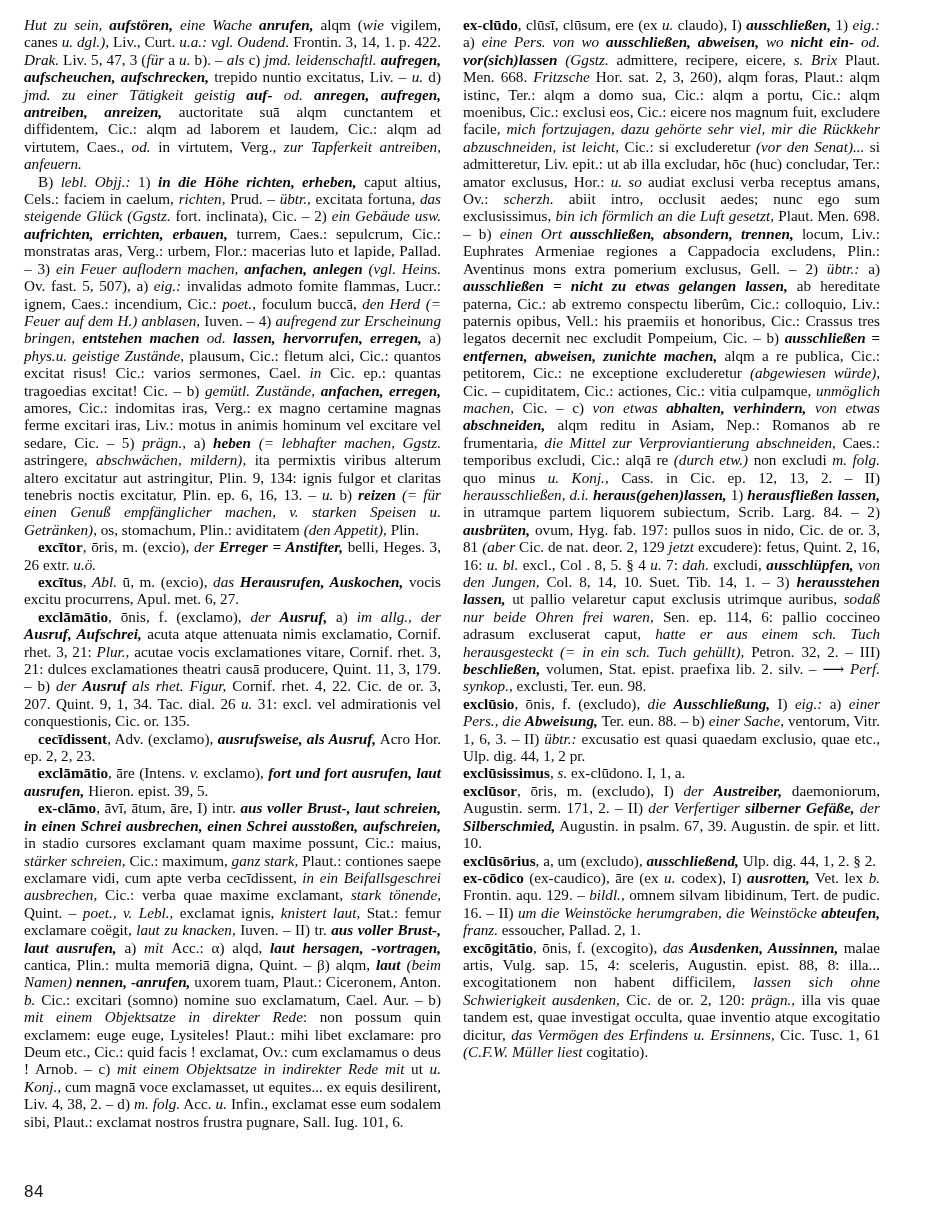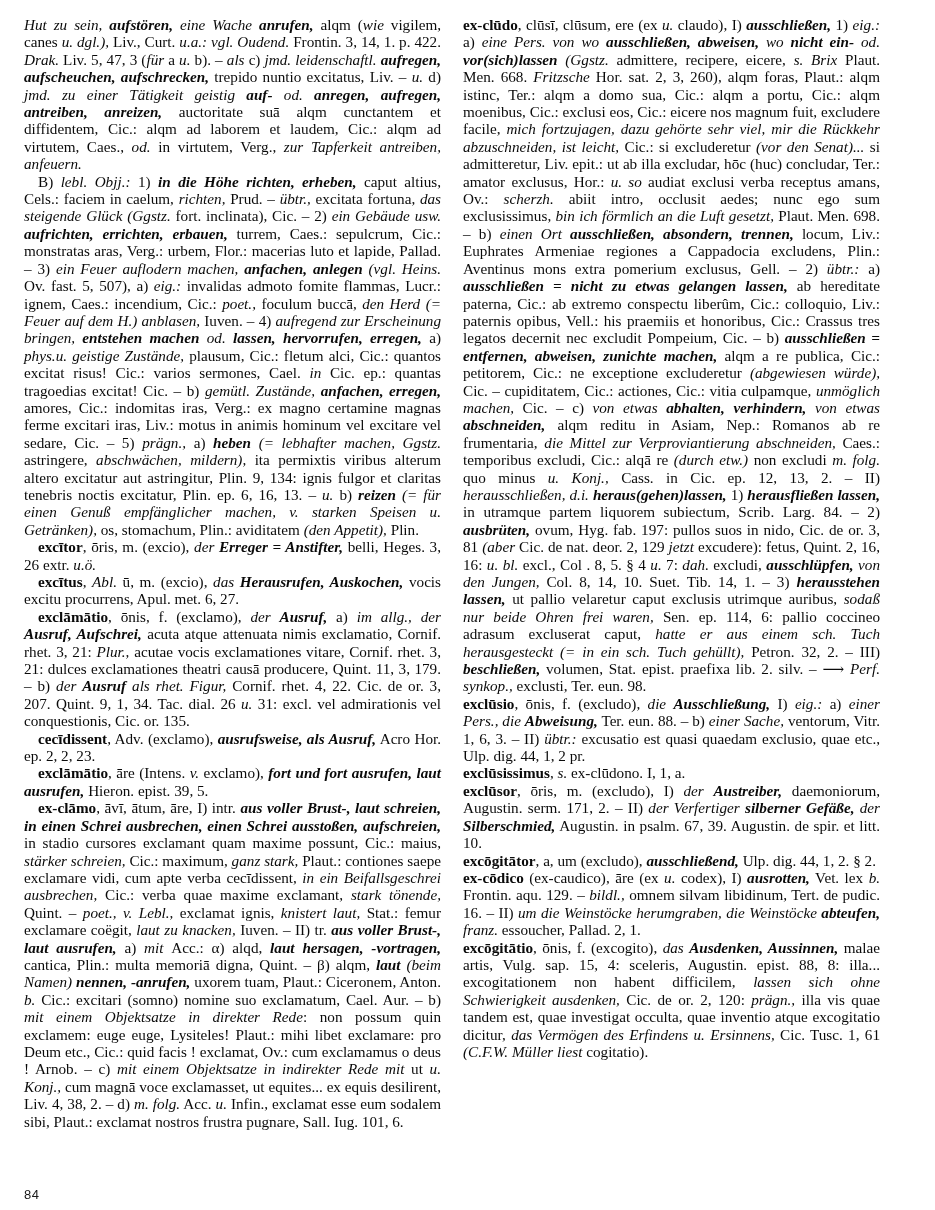--- a/index.html
+++ b/index.html
@@ -55,21 +55,21 @@
   .para-indent {
     text-indent: 14px;
   }
   b, .b { font-weight: bold; }
   i, .i { font-style: italic; }
   .bi { font-weight: bold; font-style: italic; }
   .pagenum {
     position: absolute;
     left: 24px;
     bottom: 8px;
-    font-size: 13px;
+    font-size: 17px;
     font-family: "Liberation Sans", sans-serif;
     color: #1a1a1a;
     letter-spacing: 0.5px;
   }
 </style>
 </head>
 <body>
 
 <div id="page">
   <div class="columns">
@@ -86,21 +86,21 @@
           <p class="entry para-indent"><b>ex-clāmo</b><span>, āvī, ātum, āre, I) intr. </span><span class="bi">aus voller Brust-, laut schreien, in einen Schrei ausbrechen, einen Schrei ausstoßen, aufschreien,</span><span> in stadio cursores exclamant quam maxime possunt, Cic.: maius, </span><i>stärker schreien,</i><span> Cic.: maximum, </span><i>ganz stark,</i><span> Plaut.: contiones saepe exclamare vidi, cum apte verba cecīdissent, </span><i>in ein Beifallsgeschrei ausbrechen,</i><span> Cic.: verba quae maxime exclamant, </span><i>stark tönende,</i><span> Quint. – </span><i>poet., v. Lebl.,</i><span> exclamat ignis, </span><i>knistert laut,</i><span> Stat.: femur exclamare coëgit, </span><i>laut zu knacken,</i><span> Iuven. – II) tr. </span><span class="bi">aus voller Brust-, laut ausrufen,</span><span> a) </span><i>mit </i><span>Acc.: α) alqd, </span><span class="bi">laut hersagen, -vortragen,</span><span> cantica, Plin.: multa memoriā digna, Quint. – β) alqm, </span><span class="bi">laut </span><i>(beim Namen) </i><span class="bi">nennen, -anrufen,</span><span> uxorem tuam, Plaut.: Ciceronem, Anton. </span><i>b.</i><span> Cic.: excitari (somno) nomine suo exclamatum, Cael. Aur. – b) </span><i>mit einem Objektsatze in direkter Rede</i><span>: non possum quin exclamem: euge euge, Lysiteles! Plaut.: mihi libet exclamare: pro Deum etc., Cic.: quid facis ! exclamat, Ov.: cum exclamamus o deus ! Arnob. – c) </span><i>mit einem Objektsatze in indirekter Rede mit </i><span>ut </span><i>u. Konj.,</i><span> cum magnā voce exclamasset, ut equites... ex equis desilirent, Liv. 4, 38, 2. – d) </span><i>m. folg.</i><span> Acc. </span><i>u.</i><span> Infin., exclamat esse eum sodalem sibi, Plaut.: exclamat nostros frustra pugnare, Sall. Iug. 101, 6.</span></p>
         </div>
     </div>
 
     <div class="col">
       <div class="col-body" id="col-right">
           <p class="entry"><b>ex-clūdo</b><span>, clūsī, clūsum, ere (ex </span><i>u.</i><span> claudo), I) </span><span class="bi">ausschließen,</span><span> 1) </span><i>eig.:</i><span> a) </span><i>eine Pers. von wo </i><span class="bi">ausschließen, abweisen,</span><i> wo </i><span class="bi">nicht ein- </span><i>od. </i><span class="bi">vor(sich)lassen </span><i>(Ggstz.</i><span> admittere, recipere, eicere, </span><i>s. Brix</i><span> Plaut. Men. 668. </span><i>Fritzsche</i><span> Hor. sat. 2, 3, 260), alqm foras, Plaut.: alqm istinc, Ter.: alqm a domo sua, Cic.: alqm a portu, Cic.: alqm moenibus, Cic.: exclusi eos, Cic.: eicere nos magnum fuit, excludere facile, </span><i>mich fortzujagen, dazu gehörte sehr viel, mir die Rückkehr abzuschneiden, ist leicht,</i><span> Cic.: si excluderetur </span><i>(vor den Senat)...</i><span> si admitteretur, Liv. epit.: ut ab illa excludar, hōc (huc) concludar, Ter.: amator exclusus, Hor.: </span><i>u. so</i><span> audiat exclusi verba receptus amans, Ov.: </span><i>scherzh.</i><span> abiit intro, occlusit aedes; nunc ego sum exclusissimus, </span><i>bin ich förmlich an die Luft gesetzt,</i><span> Plaut. Men. 698. – b) </span><i>einen Ort </i><span class="bi">ausschließen, absondern, trennen,</span><span> locum, Liv.: Euphrates Armeniae regiones a Cappadocia excludens, Plin.: Aventinus mons extra pomerium exclusus, Gell. – 2) </span><i>übtr.:</i><span> a) </span><span class="bi">ausschließen = nicht zu etwas gelangen lassen,</span><span> ab hereditate paterna, Cic.: ab extremo conspectu liberûm, Cic.: colloquio, Liv.: paternis opibus, Vell.: his praemiis et honoribus, Cic.: Crassus tres legatos decernit nec excludit Pompeium, Cic. – b) </span><span class="bi">ausschließen = entfernen, abweisen, zunichte machen,</span><span> alqm a re publica, Cic.: petitorem, Cic.: ne exceptione excluderetur </span><i>(abgewiesen würde),</i><span> Cic. – cupiditatem, Cic.: actiones, Cic.: vitia culpamque, </span><i>unmöglich machen,</i><span> Cic. – c) </span><i>von etwas </i><span class="bi">abhalten, verhindern,</span><i> von etwas </i><span class="bi">abschneiden,</span><span> alqm reditu in Asiam, Nep.: Romanos ab re frumentaria, </span><i>die Mittel zur Verproviantierung abschneiden,</i><span> Caes.: temporibus excludi, Cic.: alqā re </span><i>(durch etw.)</i><span> non excludi </span><i>m. folg.</i><span> quo minus </span><i>u. Konj.,</i><span> Cass. in Cic. ep. 12, 13, 2. – II) </span><i>herausschließen, d.i. </i><span class="bi">heraus(gehen)lassen,</span><span> 1) </span><span class="bi">herausfließen lassen,</span><span> in utramque partem liquorem subiectum, Scrib. Larg. 84. – 2) </span><span class="bi">ausbrüten,</span><span> ovum, Hyg. fab. 197: pullos suos in nido, Cic. de or. 3, 81 </span><i>(aber </i><span>Cic. de nat. deor. 2, 129 </span><i>jetzt </i><span>excudere): fetus, Quint. 2, 16, 16: </span><i>u. bl.</i><span> excl., Col . 8, 5. § 4 </span><i>u.</i><span> 7: </span><i>dah.</i><span> excludi, </span><span class="bi">ausschlüpfen,</span><i> von den Jungen,</i><span> Col. 8, 14, 10. Suet. Tib. 14, 1. – 3) </span><span class="bi">herausstehen lassen,</span><span> ut pallio velaretur caput exclusis utrimque auribus, </span><i>sodaß nur beide Ohren frei waren,</i><span> Sen. ep. 114, 6: pallio coccineo adrasum excluserat caput, </span><i>hatte er aus einem sch. Tuch herausgesteckt (= in ein sch. Tuch gehüllt),</i><span> Petron. 32, 2. – III) </span><span class="bi">beschließen,</span><span> volumen, Stat. epist. praefixa lib. 2. silv. – ⟶ </span><i>Perf. synkop.,</i><span> exclusti, Ter. eun. 98.</span></p>
           <p class="entry"><b>exclūsio</b><span>, ōnis, f. (excludo), </span><i>die </i><span class="bi">Ausschließung,</span><span> I) </span><i>eig.:</i><span> a) </span><i>einer Pers., die </i><span class="bi">Abweisung,</span><span> Ter. eun. 88. – b) </span><i>einer Sache,</i><span> ventorum, Vitr. 1, 6, 3. – II) </span><i>übtr.:</i><span> excusatio est quasi quaedam exclusio, quae etc., Ulp. dig. 44, 1, 2 pr.</span></p>
           <p class="entry"><b>exclūsissimus</b><span>, </span><i>s.</i><span> ex-clūdono. I, 1, a.</span></p>
           <p class="entry"><b>exclūsor</b><span>, ōris, m. (excludo), I) </span><i>der </i><span class="bi">Austreiber,</span><span> daemoniorum, Augustin. serm. 171, 2. – II) </span><i>der Verfertiger </i><span class="bi">silberner Gefäße,</span><i> der </i><span class="bi">Silberschmied,</span><span> Augustin. in psalm. 67, 39. Augustin. de spir. et litt. 10.</span></p>
-          <p class="entry"><b>excōgitātor</b><span>, a, um (excludo), </span><span class="bi">ausschließend,</span><span> Ulp. dig. 44, 1, 2. § 2.</span></p>
+          <p class="entry"><b>exclūsōrius</b><span>, a, um (excludo), </span><span class="bi">ausschließend,</span><span> Ulp. dig. 44, 1, 2. § 2.</span></p>
           <p class="entry"><b>ex-cōdico</b><span> (ex-caudico), āre (ex </span><i>u.</i><span> codex), I) </span><span class="bi">ausrotten,</span><span> Vet. lex </span><i>b.</i><span> Frontin. aqu. 129. – </span><i>bildl.,</i><span> omnem silvam libidinum, Tert. de pudic. 16. – II) </span><i>um die Weinstöcke herumgraben, die Weinstöcke </i><span class="bi">abteufen,</span><i> franz.</i><span> essoucher, Pallad. 2, 1.</span></p>
           <p class="entry"><b>excōgitātio</b><span>, ōnis, f. (excogito), </span><i>das </i><span class="bi">Ausdenken, Aussinnen,</span><span> malae artis, Vulg. sap. 15, 4: sceleris, Augustin. epist. 88, 8: illa... excogitationem non habent difficilem, </span><i>lassen sich ohne Schwierigkeit ausdenken,</i><span> Cic. de or. 2, 120: </span><i>prägn.,</i><span> illa vis quae tandem est, quae investigat occulta, quae inventio atque excogitatio dicitur, </span><i>das Vermögen des Erfindens u. Ersinnens,</i><span> Cic. Tusc. 1, 61 </span><i>(C.F.W. Müller liest </i><span>cogitatio).</span></p>
         </div>
     </div>
 
   </div>
   <div class="pagenum">84</div>
 </div>
 
 </body></html>

